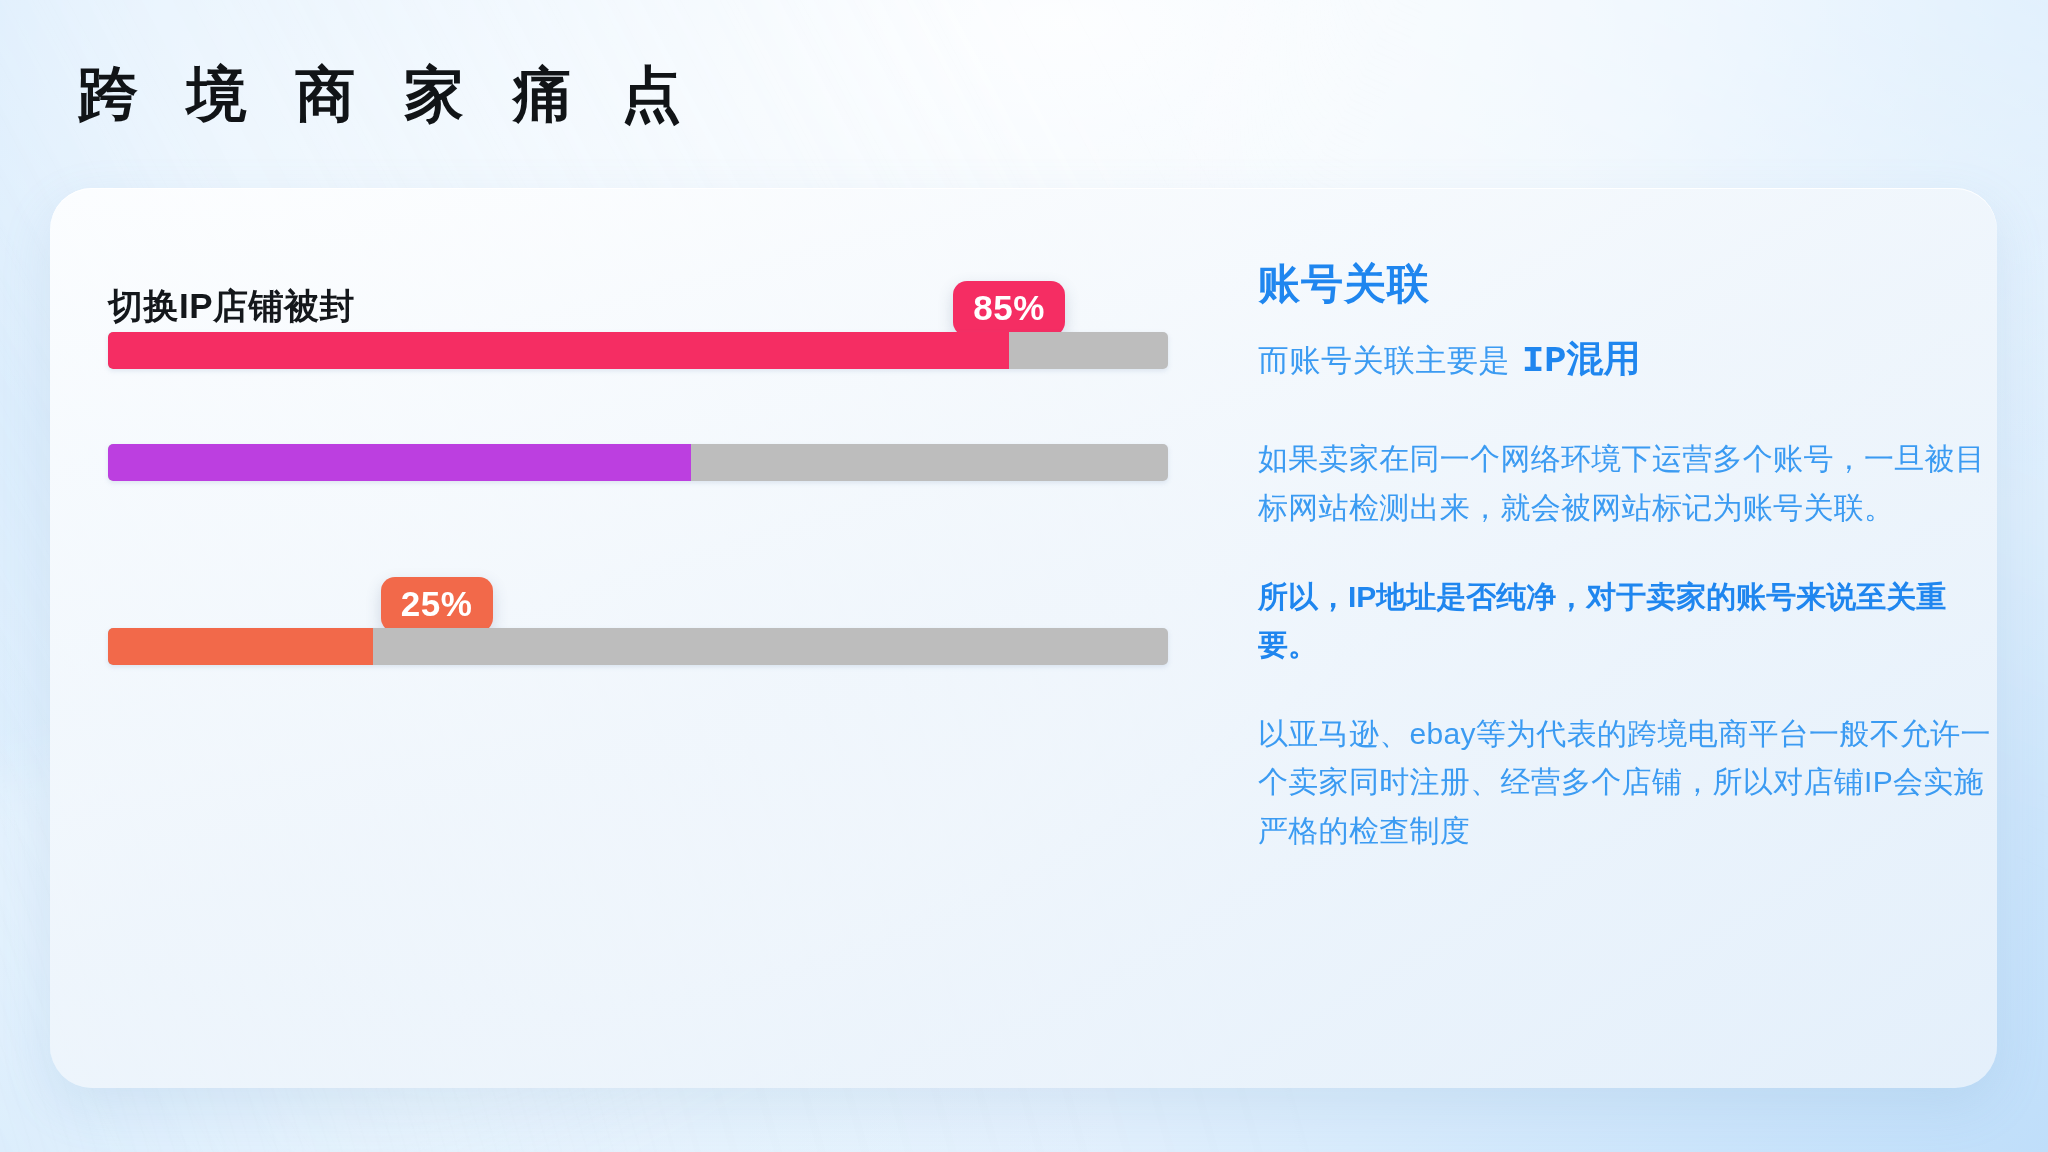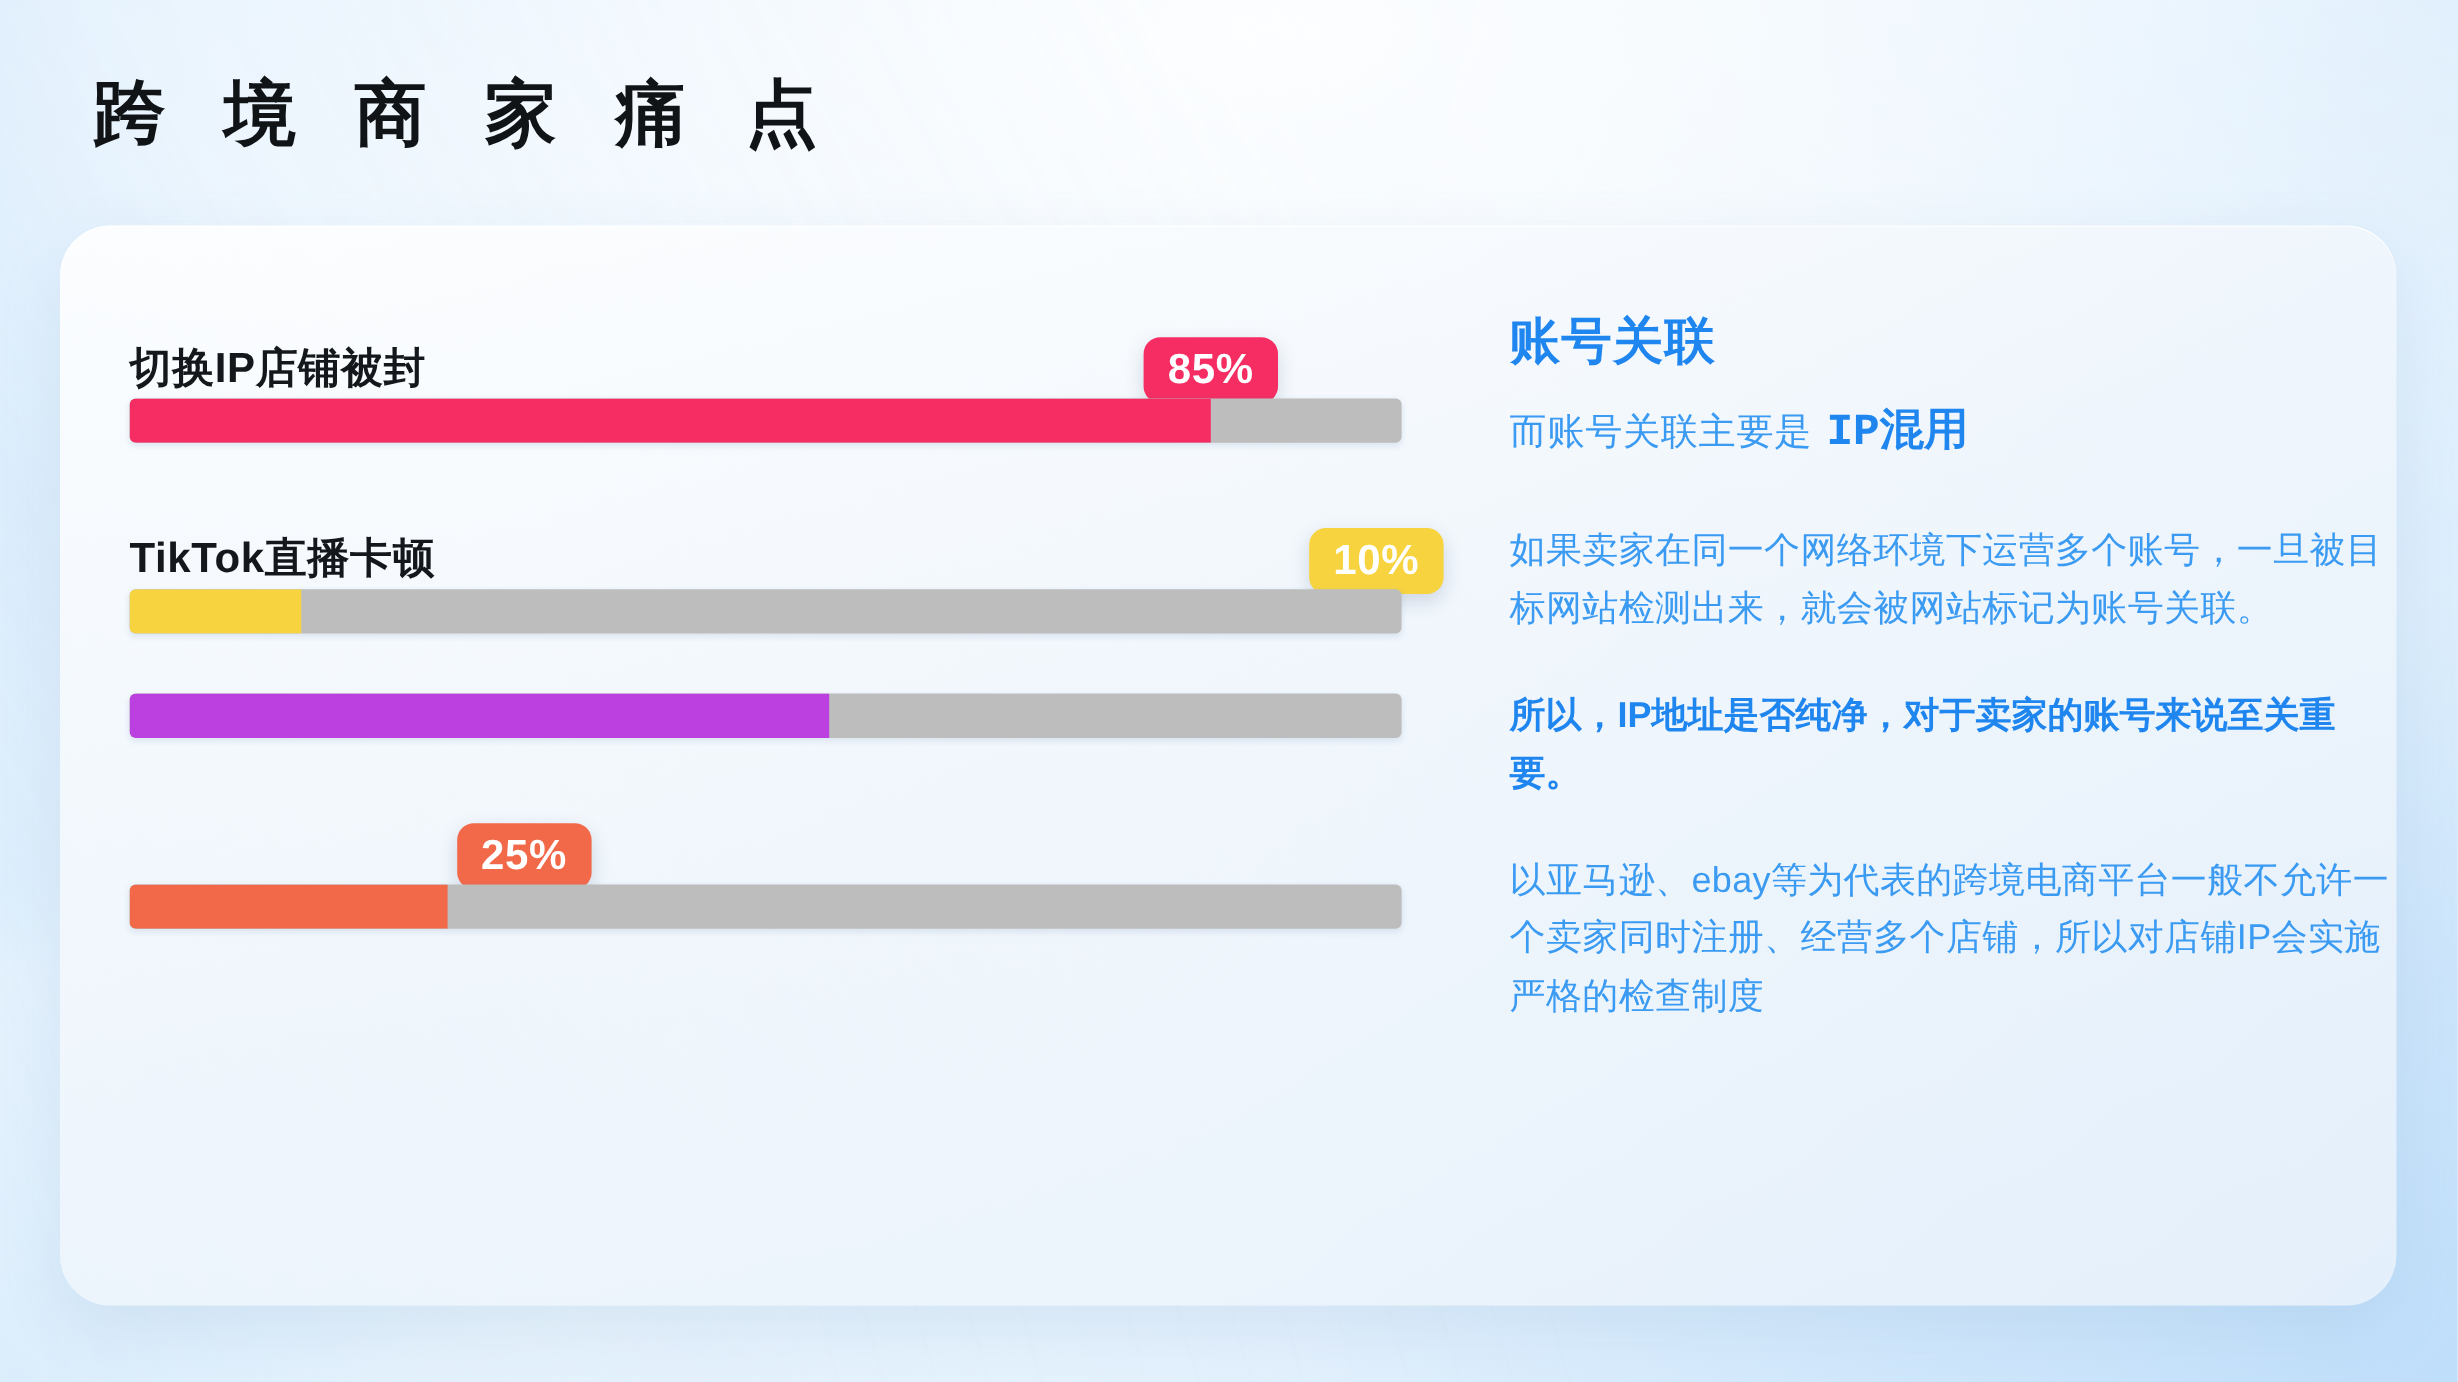--- a/index.html
+++ b/index.html
@@ -76,21 +76,21 @@
     box-shadow: 0 18px 50px rgba(120,160,200,0.16), inset 0 1px 0 rgba(255,255,255,0.9);
   }
 
   
   #bars-panel {
     position: absolute;
     left: 58px;
     top: 72px;
     width: 1060px;
   }
-  .bar-block { position: relative; margin-bottom: 50px; }
+  .bar-block { position: relative; margin-bottom: 75px; }
   .bar-block:last-child { margin-bottom: 0; }
 
   .bar-head {
     position: relative;
     height: 72px;
   }
   .bar-label {
     position: absolute;
     left: 0;
     bottom: 2px;
@@ -201,29 +201,20 @@
     <div class="bar-block">
       <div class="bar-head">
         <div class="bar-label">切换IP店铺被封</div>
         <div class="bar-badge" id="badge-0" style="background: rgb(245, 45, 99); left: 85%;">85%</div>
       </div>
       <div class="bar-track">
         <div class="bar-fill" id="fill-0" style="width: 85%; background: rgb(245, 45, 99);"></div>
       </div>
     </div>
 
-    <div class="bar-block">
-      <div class="bar-head">
-        <div class="bar-label">TikTok直播卡顿</div>
-        <div class="bar-badge" id="badge-1" style="background: rgb(247, 212, 63); left: 98%;">10%</div>
-      </div>
-      <div class="bar-track">
-        <div class="bar-fill" id="fill-1" style="width: 13.5%; background: rgb(247, 212, 63);"></div>
-      </div>
-    </div>
 
     <div class="bar-block">
       <div class="bar-track">
         <div class="bar-fill" id="fill-2" style="width: 55%; background: rgb(188, 63, 224);"></div>
       </div>
     </div>
 
     <div class="bar-block">
       <div class="bar-head">
         <div class="bar-badge" id="badge-3" style="background: rgb(242, 105, 74); left: 31%;">25%</div>

